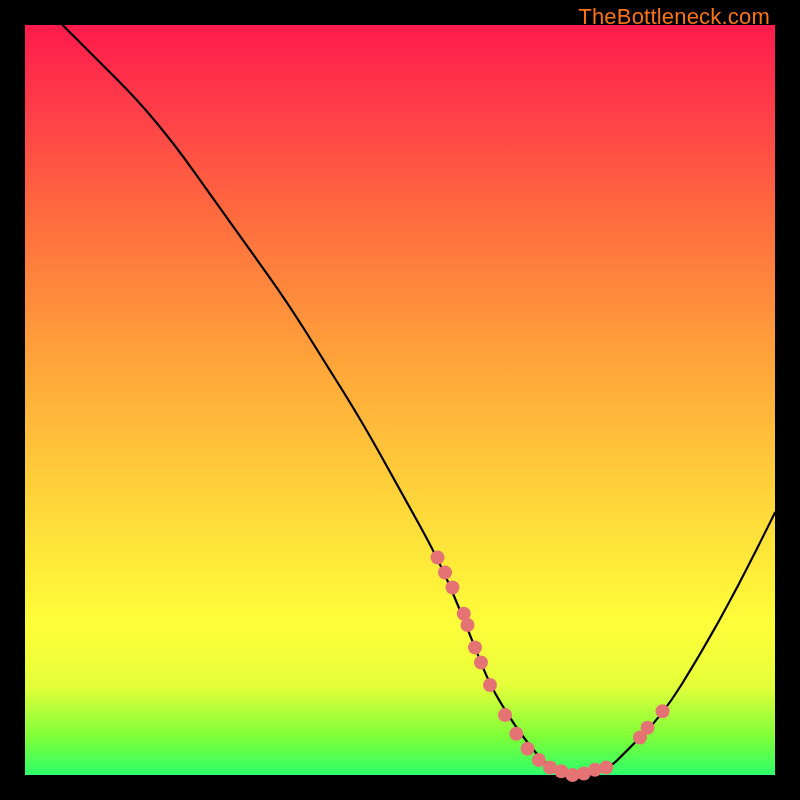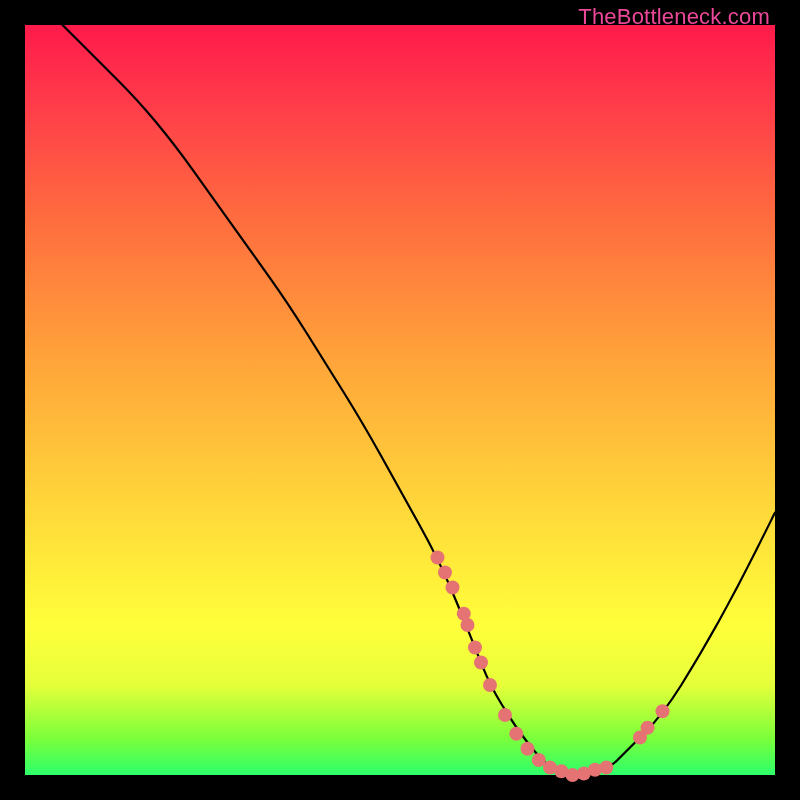--- a/index.html
+++ b/index.html
@@ -36,21 +36,21 @@
       #ffff3a 80%,
       #e5ff3a 88%,
       #7dff3a 95%,
       #2dff6a 100%
     );
   }
   .watermark {
     position: absolute;
     top: 4px;
     right: 30px;
-    color: #ec4899;
+    color: #f97316;
     font-size: 22px;
     font-weight: 500;
     letter-spacing: 0.2px;
     user-select: none;
   }
   svg.curve {
     position: absolute;
     left: 0;
     top: 0;
     width: 750px;

